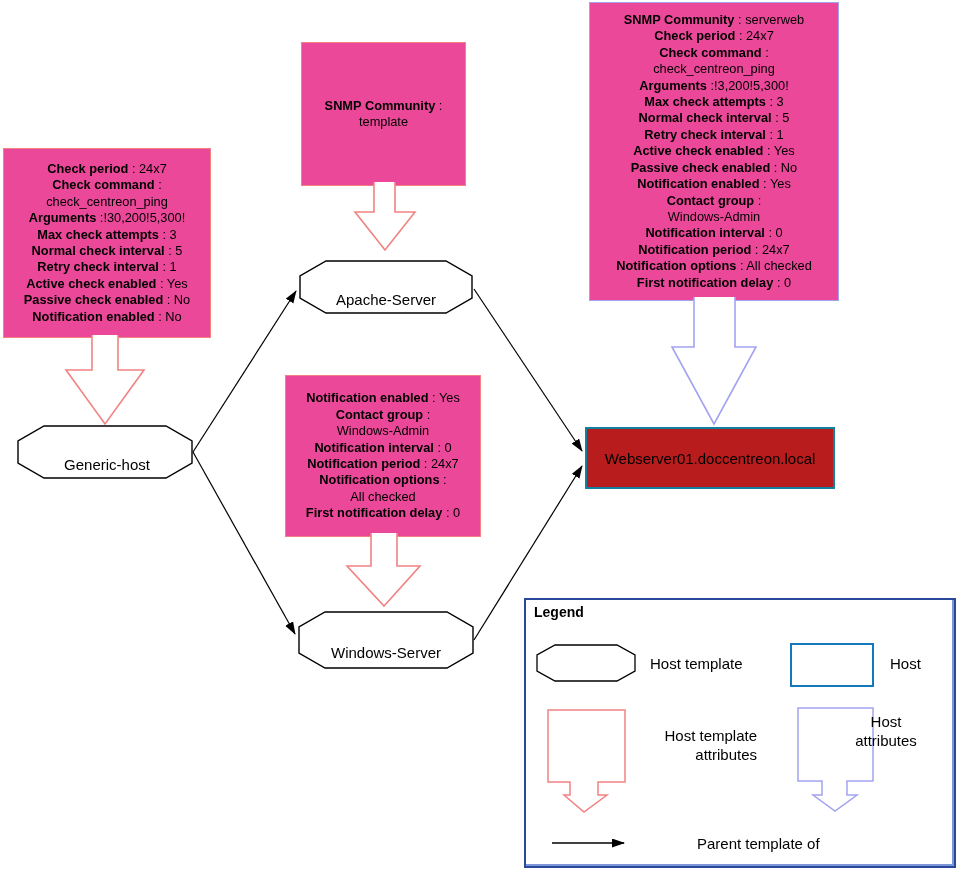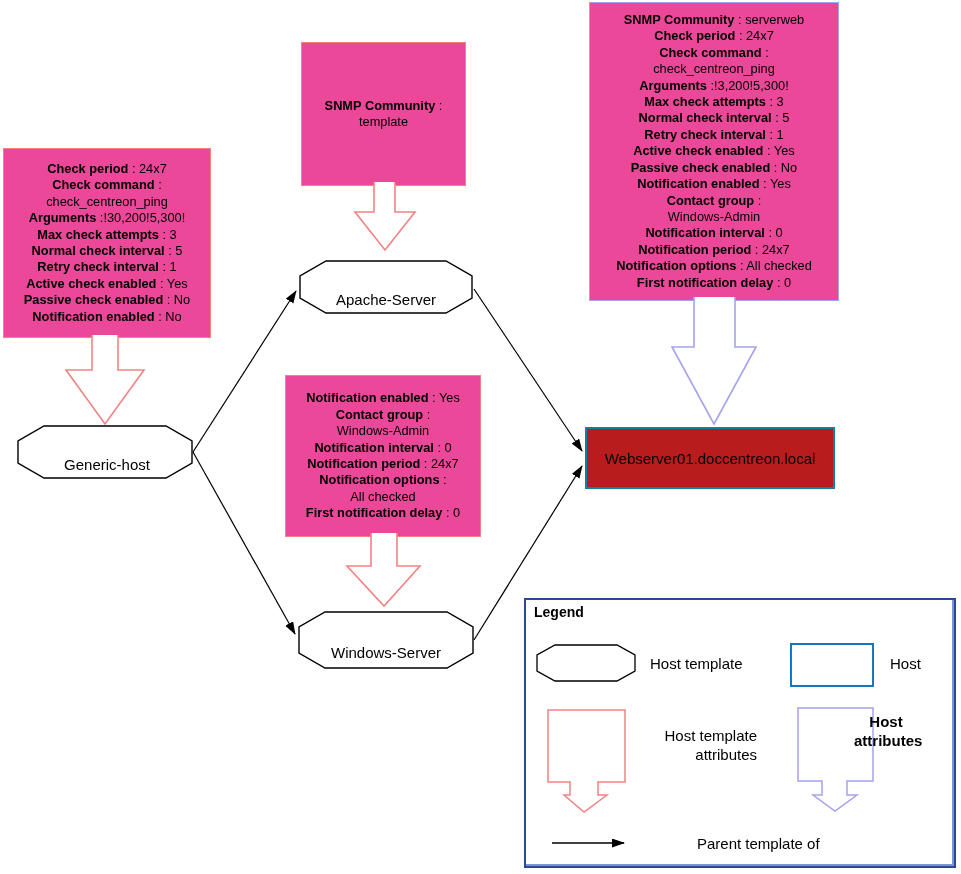--- a/index.html
+++ b/index.html
@@ -132,16 +132,16 @@
     <line x1="552" y1="843" x2="624" y2="843" stroke="#000" stroke-width="1.4" marker-end="url(#arrow)"></line>
   </svg>
 
   <div class="node-label" style="left:18px;top:426px;width:178px;height:52px;">Generic-host</div>
   <div class="node-label" style="left:300px;top:261px;width:172px;height:52px;">Apache-Server</div>
   <div class="node-label" style="left:299px;top:612px;width:174px;height:56px;">Windows-Server</div>
 
   <div class="legend-label" style="left:650px;top:654px;">Host template</div>
   <div class="legend-label" style="left:890px;top:654px;">Host</div>
   <div class="legend-label center" style="left:643px;top:726px;width:114px;text-align:right;">Host template attributes</div>
-  <div class="legend-label center" style="left:854px;top:712px;width:64px;font-weight:bold;">Host attributes</div>
+  <div class="legend-label center" style="left:854px;top:712px;width:64px;">Host attributes</div>
   <div class="legend-label" style="left:660px;top:834px;margin-left:37px;">Parent template of</div>
 
 </div>
 
 </body></html>

